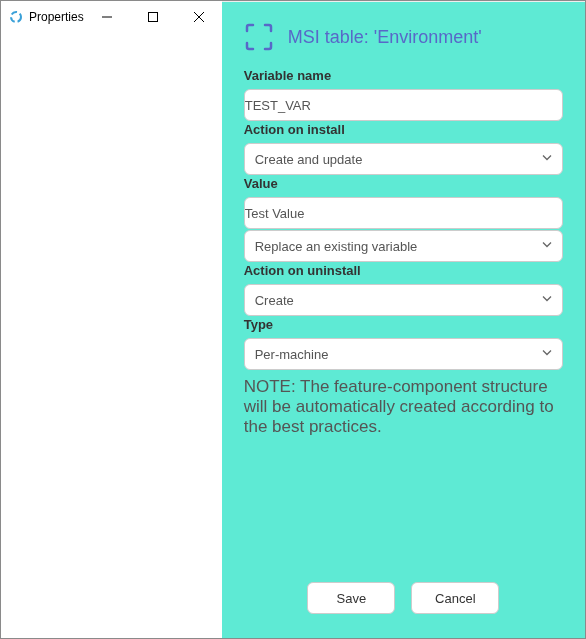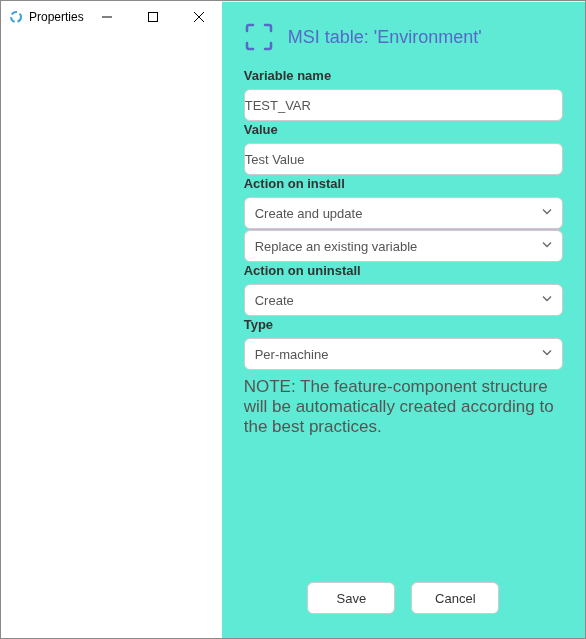--- a/index.html
+++ b/index.html
@@ -176,36 +176,36 @@
       </span>
       <span class="header-title">MSI table: 'Environment'</span>
     </div>
 
     <div class="field">
       <label class="field-label">Variable name</label>
       <input class="input" type="text" value="TEST_VAR" style="">
     </div>
 
     <div class="field">
+      <label class="field-label">Action on install</label>
+      <div class="select-wrap">
+        <div class="select">
+          <span>Create and update</span>
+        </div>
+        <span class="select-chevron">
+          <svg width="12" height="12" viewBox="0 0 12 12">
+              <polyline points="2,4 6,8 10,4" fill="none" stroke="#666" stroke-width="1.3"></polyline>
+            </svg>
+        </span>
+      </div>
+    </div>
+
+    <div class="field">
       <label class="field-label">Value</label>
       <input class="input" type="text" value="Test Value" style="">
-    </div>
-
-    <div class="field">
-      <label class="field-label">Action on install</label>
-      <div class="select-wrap">
-        <div class="select">
-          <span>Create and update</span>
-        </div>
-        <span class="select-chevron">
-          <svg width="12" height="12" viewBox="0 0 12 12">
-              <polyline points="2,4 6,8 10,4" fill="none" stroke="#666" stroke-width="1.3"></polyline>
-            </svg>
-        </span>
-      </div>
     </div>
 
     <div class="field">
       <div class="select-wrap">
         <div class="select">
           <span>Replace an existing variable</span>
         </div>
         <span class="select-chevron">
           <svg width="12" height="12" viewBox="0 0 12 12">
               <polyline points="2,4 6,8 10,4" fill="none" stroke="#666" stroke-width="1.3"></polyline>

